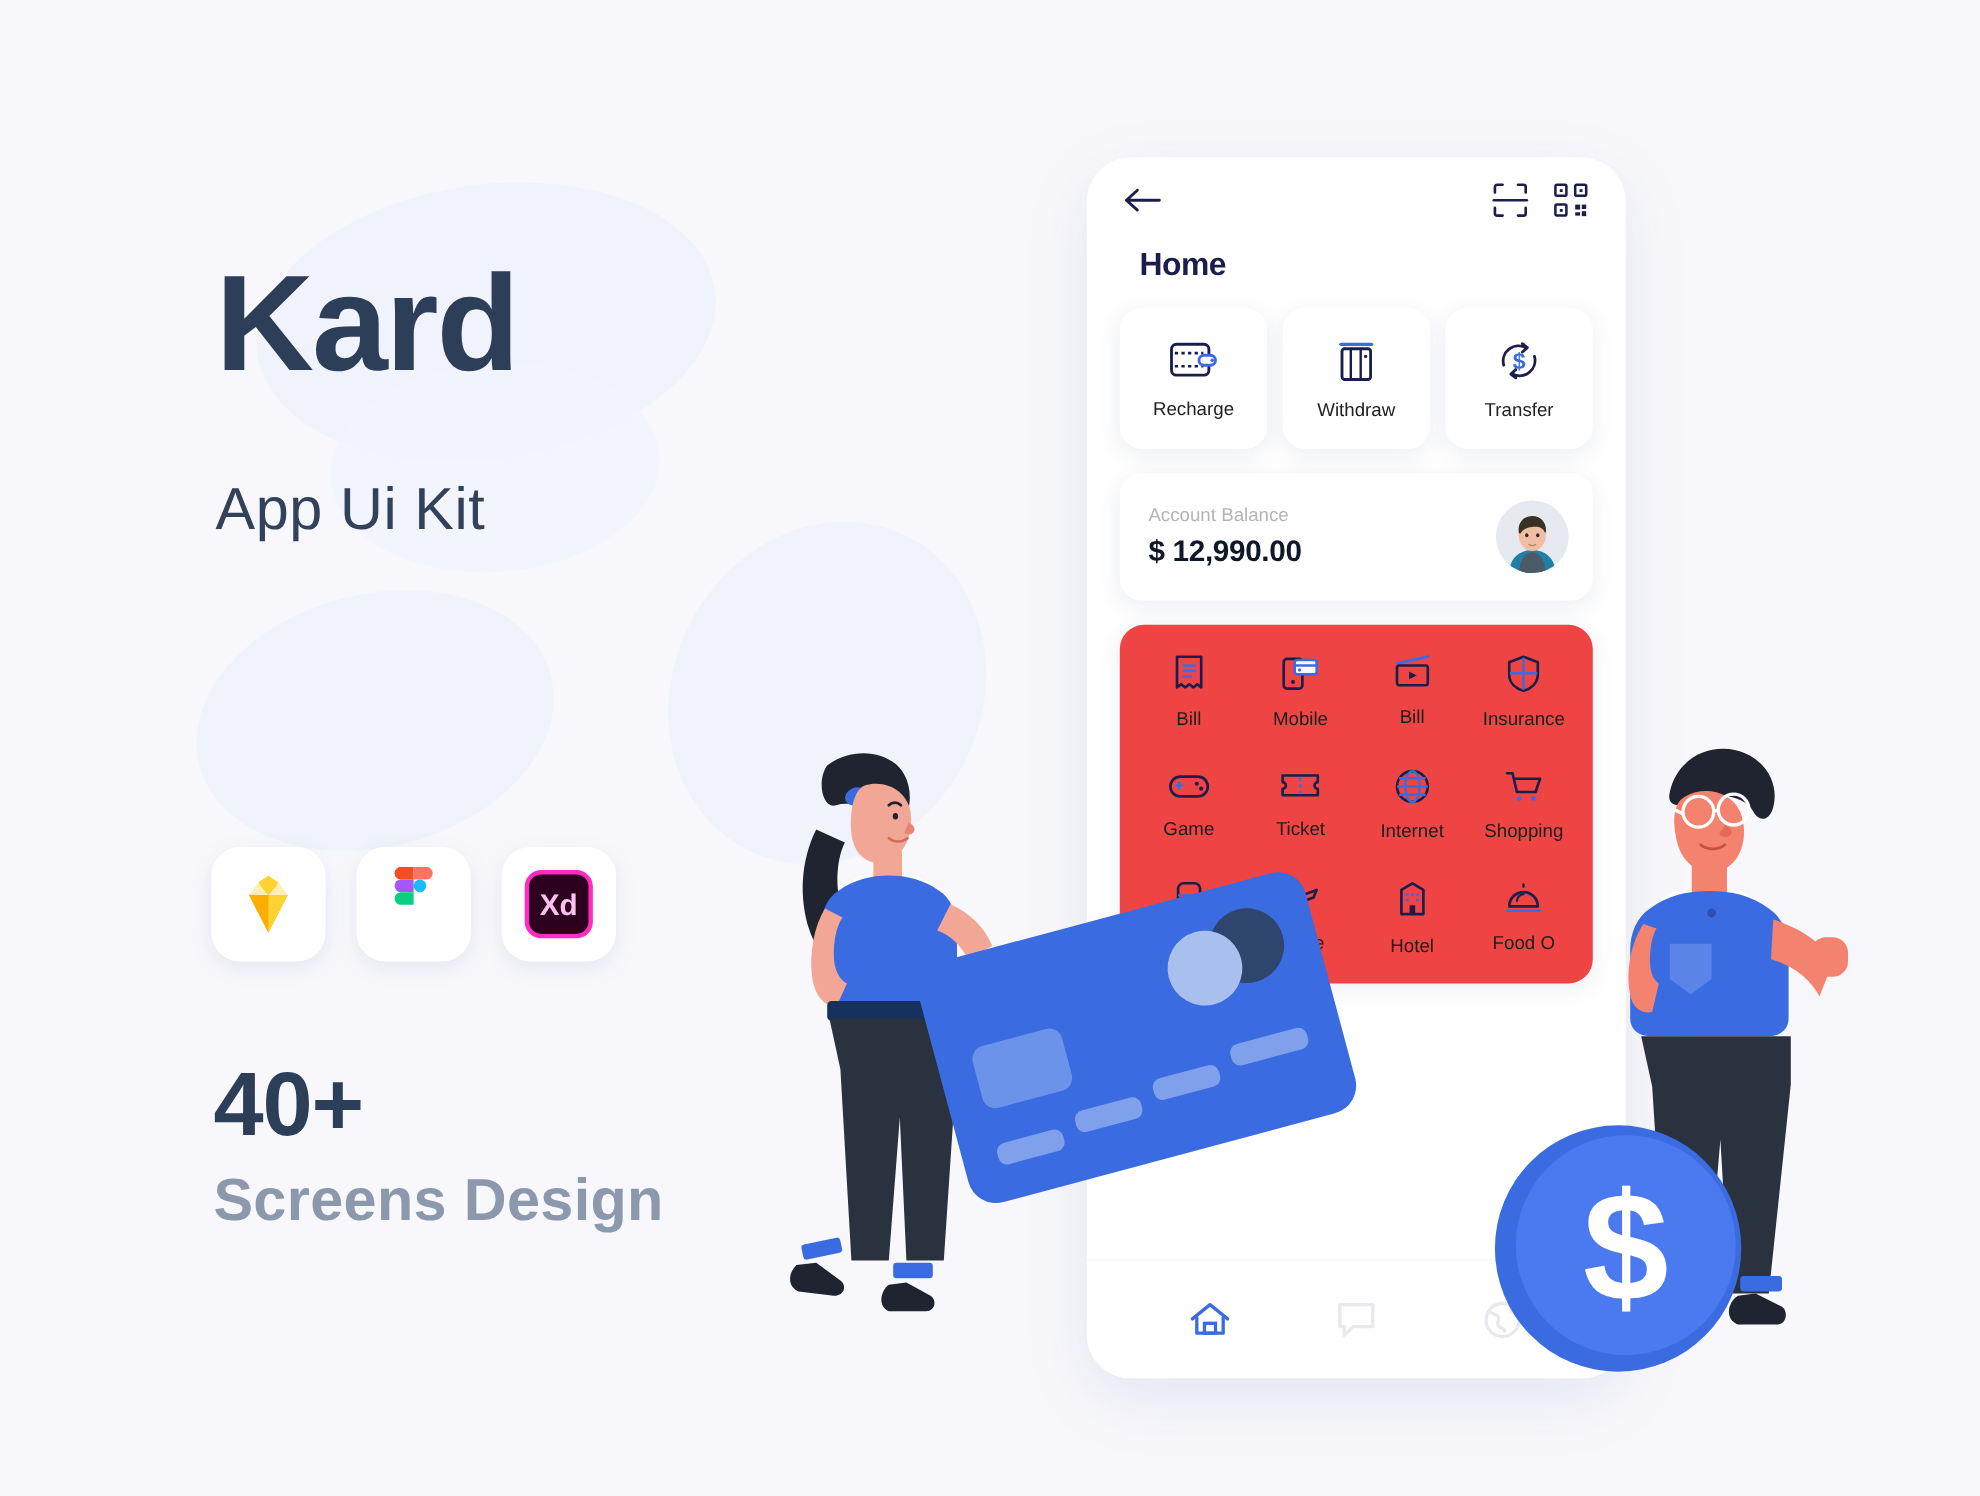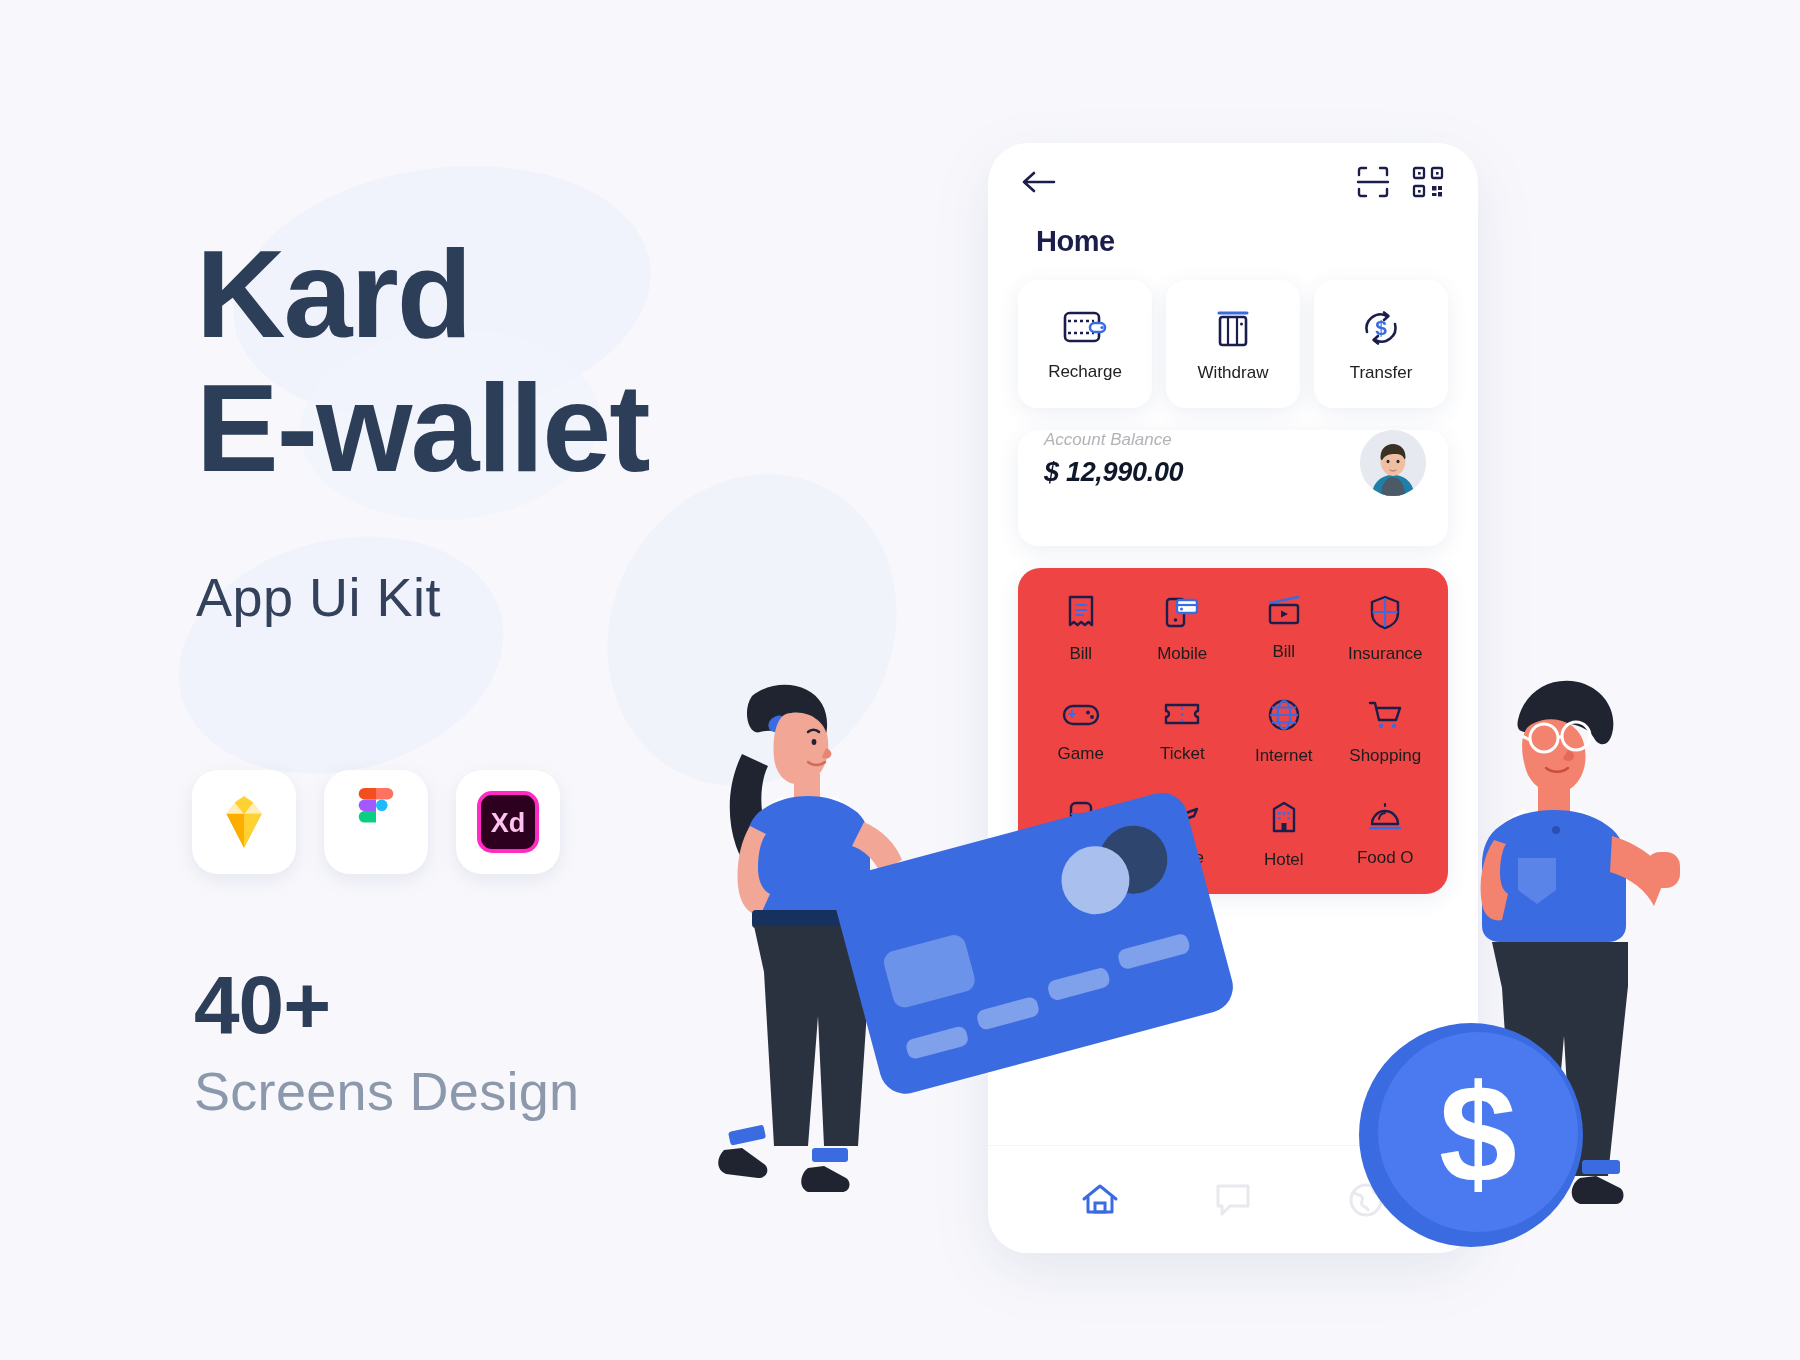--- a/index.html
+++ b/index.html
@@ -40,21 +40,21 @@
     box-shadow: 0 6px 20px rgba(60,80,130,.10);
     display: flex; align-items: center; justify-content: center; text-decoration: underline;
   }
 
   .count {
     position: absolute; left: 194px; top: 958px;
     font-size: 82px; font-weight: 700; color: #2D3E59; letter-spacing: -1px;
   }
   .count-sub {
     position: absolute; left: 194px; top: 1060px;
-    font-size: 54px; font-weight: 400; color: #8C98AC; letter-spacing: .3px;
+    font-size: 54px; font-weight: 700; color: #8C98AC; letter-spacing: .3px;
   }
 
   
   .phone {
     position: absolute; left: 988px; top: 143px;
     width: 490px; height: 1110px;
     background: #FFFFFF; border-radius: 40px;
     box-shadow: 0 18px 60px rgba(60,80,130,.10);
     overflow: hidden;
   }
@@ -82,23 +82,22 @@
     flex: 1; height: 128px; background: #FFF; border-radius: 20px;
     box-shadow: 0 5px 22px rgba(60,80,130,.09);
     display: flex; flex-direction: column; align-items: center; justify-content: center; gap: 13px;
   }
   .action-label { font-size: 17px; color: #202020; font-weight: 500; }
 
   
   .balance {
     margin: 22px 30px 0 30px; height: 116px; background: #FFF; border-radius: 20px;
     box-shadow: 0 5px 22px rgba(60,80,130,.09);
-    display: flex; align-items: flex-start; justify-content: space-between;
+    display: flex; align-items: center; justify-content: space-between;
     padding: 0 22px 0 26px;
-    font-style: italic;
   }
   .bal-label { font-size: 17px; color: #B3B3B8; margin-bottom: 7px; }
   .bal-value { font-size: 27px; font-weight: 700; color: #0f172a; letter-spacing: -.3px; }
   .avatar {
     width: 66px; height: 66px; border-radius: 50%;
     background: #E4E8EE; overflow: hidden; position: relative; flex: none;
   }
 
   
   .services {
@@ -130,21 +129,20 @@
 
 <div id="stage">
 
   <div class="blob b1"></div>
   <div class="blob b4"></div>
   <div class="blob b2"></div>
   <div class="blob b3"></div>
 
   <div class="left">
     <div class="title">Kard</div>
-    <div class="title">E-wallet</div>
     <div class="subtitle">App Ui Kit</div>
   </div>
 
   <div class="tools">
     <div class="tool">
       <svg width="62" height="62" viewBox="0 0 60 60">
         <polygon points="13,22 30,5 47,22 30,55" fill="#FDB300"></polygon>
         <polygon points="13,22 30,22 30,55" fill="#FDAD00"></polygon>
         <polygon points="47,22 30,22 30,55" fill="#FDD231"></polygon>
         <polygon points="13,22 21,11 30,22" fill="#FEEEB7"></polygon>

